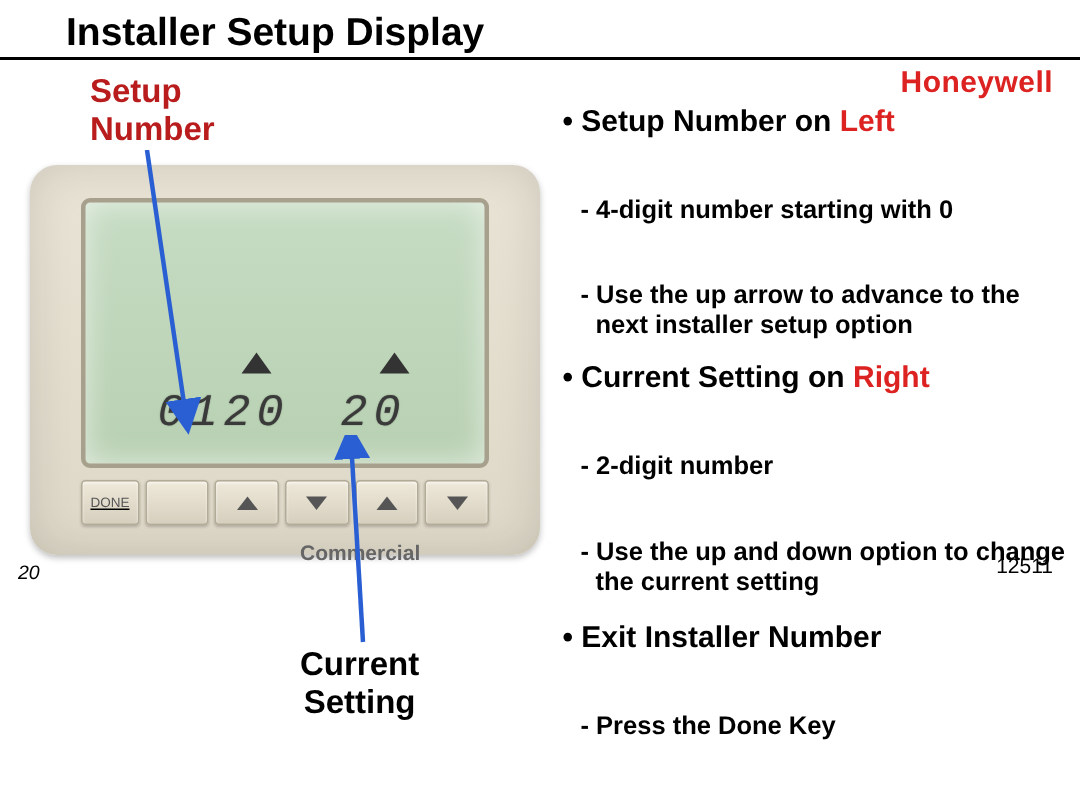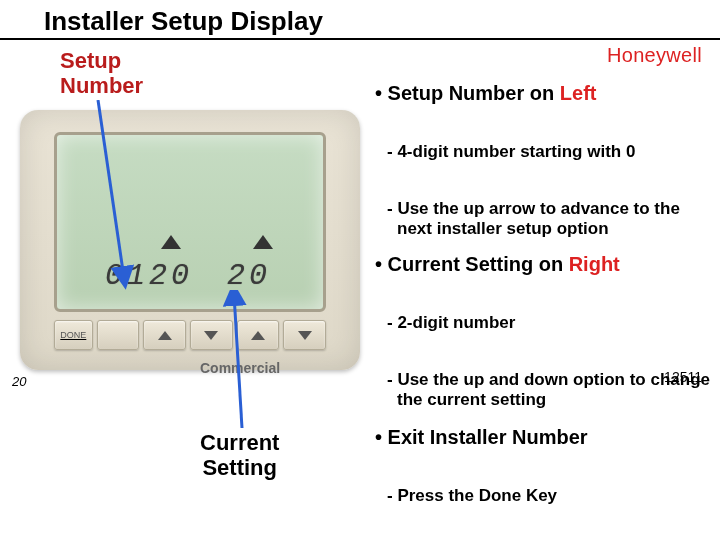--- a/index.html
+++ b/index.html
@@ -31,21 +31,21 @@
     top: 38px;
     width: 720px;
     height: 2px;
     background: #000;
   }
   .brand {
     position: absolute;
     top: 44px;
     right: 18px;
     color: #d22;
-    font-weight: normal;
+    font-weight: bold;
     font-size: 20px;
     letter-spacing: 0.3px;
   }
   .setup-label {
     position: absolute;
     left: 60px;
     top: 48px;
     font-size: 22px;
     font-weight: bold;
     color: #b91c1c;
@@ -78,21 +78,21 @@
   .notes {
     position: absolute;
     left: 375px;
     top: 62px;
     width: 340px;
     font-size: 18px;
     font-weight: bold;
     color: #000;
   }
   .notes .bullet {
-    margin-top: 20px;
+    margin-top: 8px;
     margin-bottom: 2px;
     font-size: 20px;
   }
   .notes .bullet .hl { color: #d22; }
   .notes .sub {
     margin-left: 22px;
     text-indent: -10px;
     font-size: 17px;
     line-height: 1.18;
     margin-bottom: 2px;

